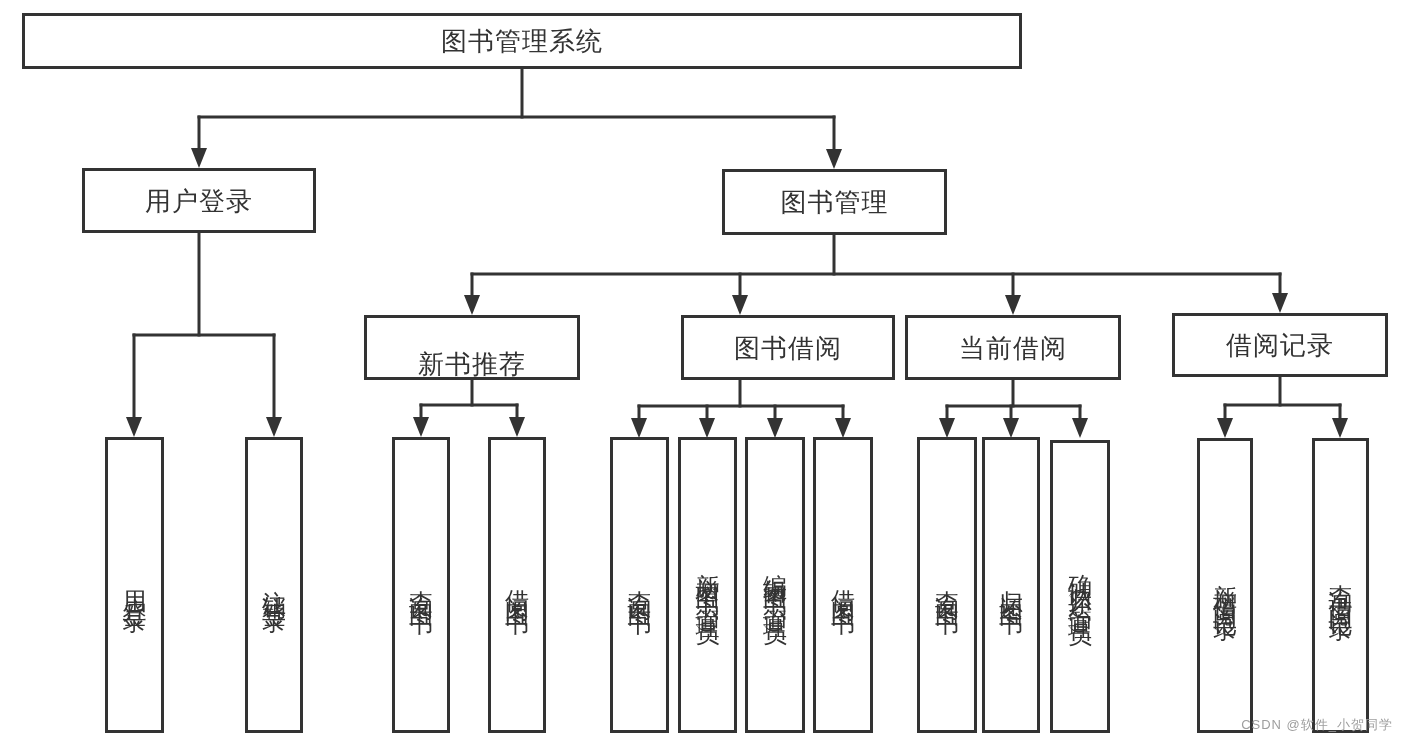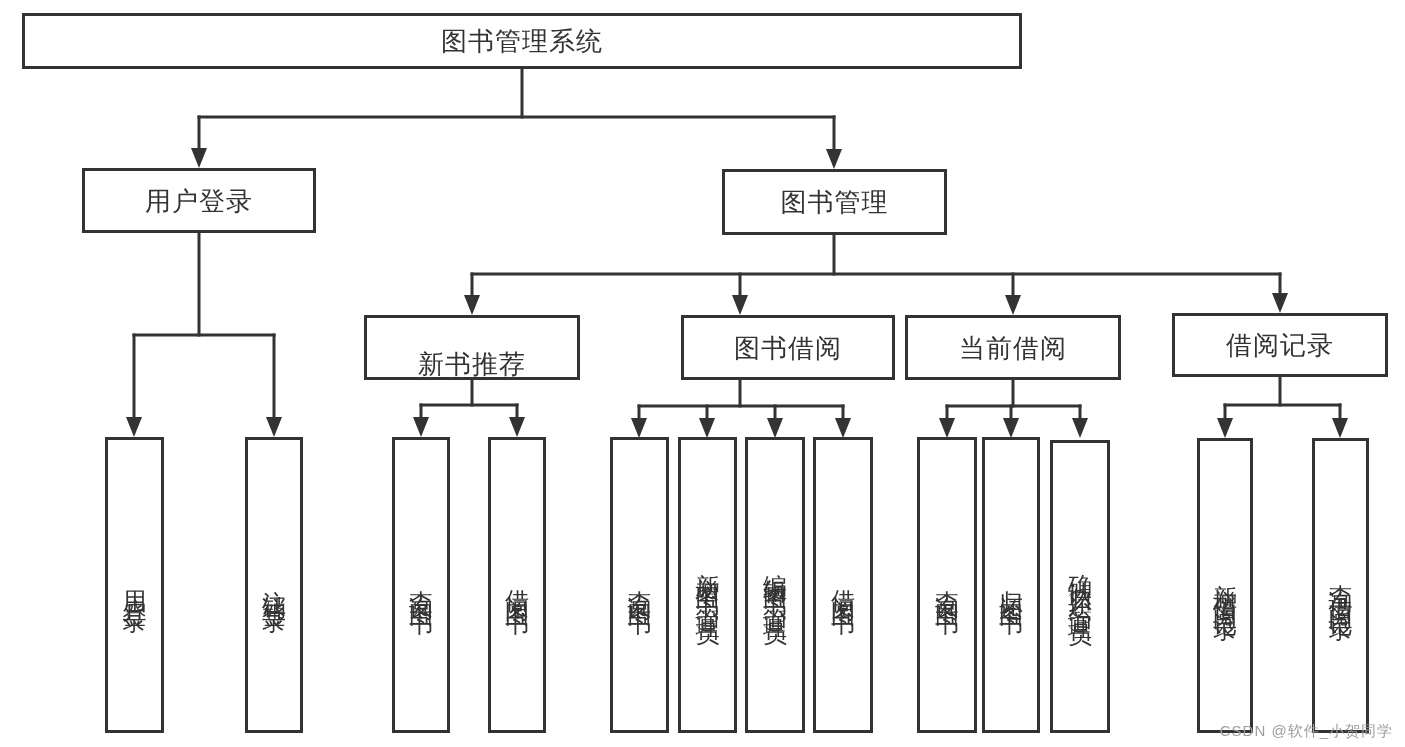--- a/index.html
+++ b/index.html
@@ -29,22 +29,22 @@
   }
   .hlabel{
     font-size:26px;line-height:1;letter-spacing:1px;color:var(--text);white-space:nowrap;
   }
   .vlabel{
     writing-mode:vertical-rl;
     text-orientation:mixed;
     font-size:24px;line-height:1;letter-spacing:7px;color:var(--text);white-space:nowrap;
   }
   #watermark{
-    position:absolute;right:12px;bottom:6px;
-    font-size:15px;color:var(--wm);letter-spacing:1px;white-space:nowrap;
+    position:absolute;right:12px;bottom:13px;
+    font-size:13px;color:var(--wm);letter-spacing:1px;white-space:nowrap;
   }
 </style>
 </head>
 <body>
 
 <div id="canvas">
 
   <svg id="connector-layer" viewBox="0 0 1405 747">
     <g>
       <line class="cn" x1="522" y1="69" x2="522" y2="117"></line>

